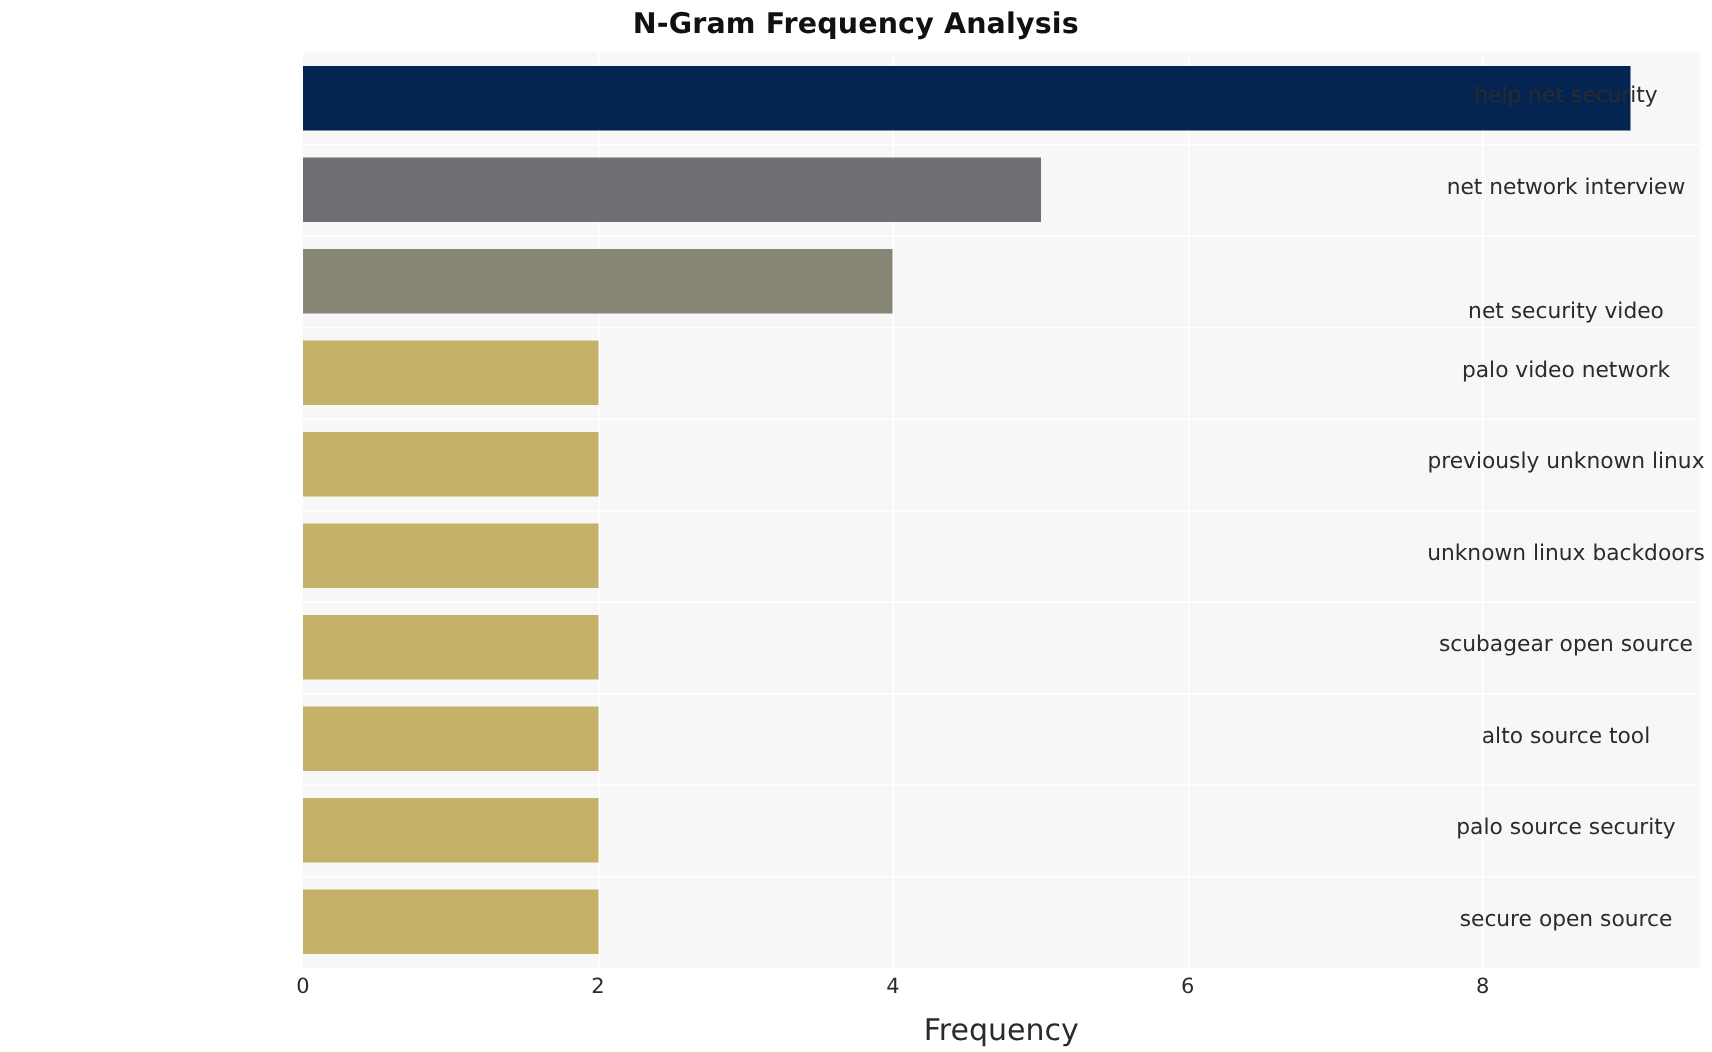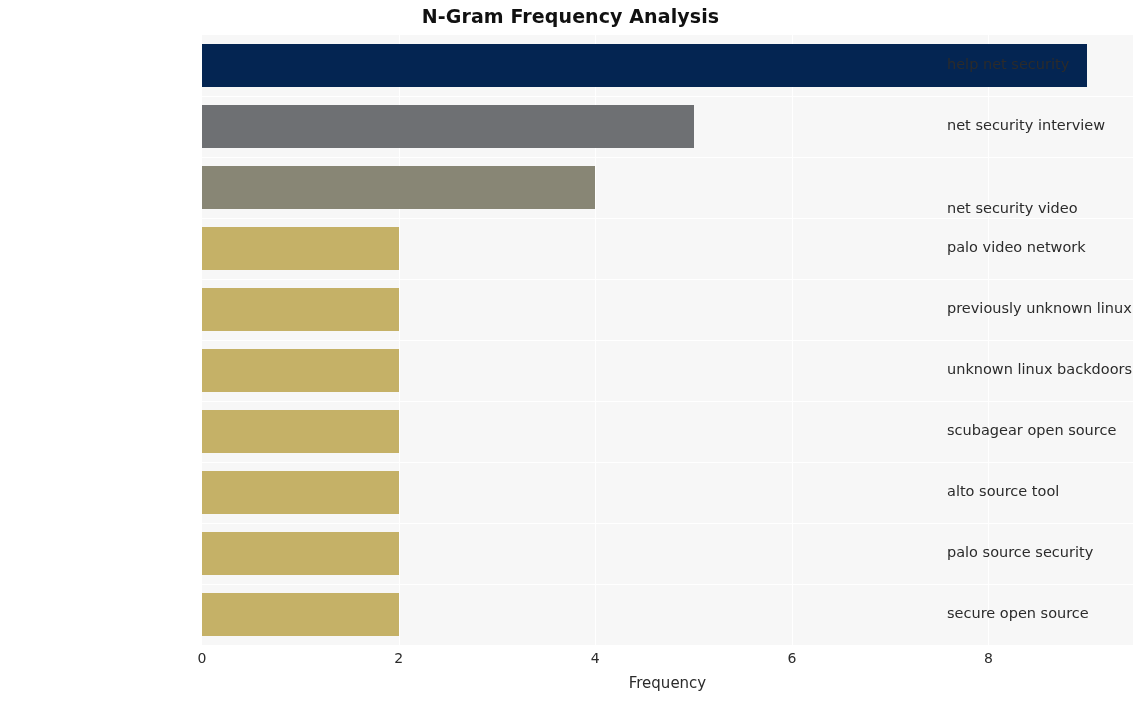--- a/index.html
+++ b/index.html
@@ -72,21 +72,21 @@
     left: 0;
     top: 0;
     height: 100%;
   }
 
   
   .ytick-label {
     position: absolute;
     right: 0;
     width: 194px;
-    text-align: left;
+    text-align: center;
     font-size: 14.5px;
     color: #2b2b2b;
     white-space: nowrap;
   }
 
   
   .xtick-label {
     position: absolute;
     top: 650px;
     width: 60px;
@@ -95,21 +95,21 @@
     font-size: 14px;
     color: #2b2b2b;
   }
 
   #xaxis-label {
     position: absolute;
     left: 202px;
     top: 674px;
     width: 931px;
     text-align: center;
-    font-size: 15px;
+    font-size: 20px;
     color: #2b2b2b;
   }
 </style>
 </head>
 <body>
 
 <div id="figure" style="background: rgb(255, 255, 255);">
 
   <div id="chart-title">N-Gram Frequency Analysis</div>
 
@@ -160,21 +160,21 @@
           <div class="bar" title="open source security: 2" style="width: 196.621px; background: rgb(197, 177, 103);"></div>
         </div>
         <div class="bar-row" style="top: 558px; height: 43px;">
           <div class="bar" title="secure open source: 2" style="width: 196.621px; background: rgb(197, 177, 103);"></div>
         </div>
       </div>
   </div>
 
   <div id="ytick-labels">
       <div class="ytick-label" style="top: 55.5px;">help net security</div>
-      <div class="ytick-label" style="top: 116.5px;">net security interview</div>
+      <div class="ytick-label" style="top: 116.5px;">net network interview</div>
       <div class="ytick-label" style="top: 177.5px; margin-top: 22px;">net security video</div>
       <div class="ytick-label" style="top: 238.5px;">palo video network</div>
       <div class="ytick-label" style="top: 299.5px;">previously unknown linux</div>
       <div class="ytick-label" style="top: 360.5px;">unknown linux backdoors</div>
       <div class="ytick-label" style="top: 421.5px;">scubagear open source</div>
       <div class="ytick-label" style="top: 482.5px;">alto source tool</div>
       <div class="ytick-label" style="top: 543.5px;">palo source security</div>
       <div class="ytick-label" style="top: 604.5px;">secure open source</div>
     </div>
   <div id="xtick-labels">

